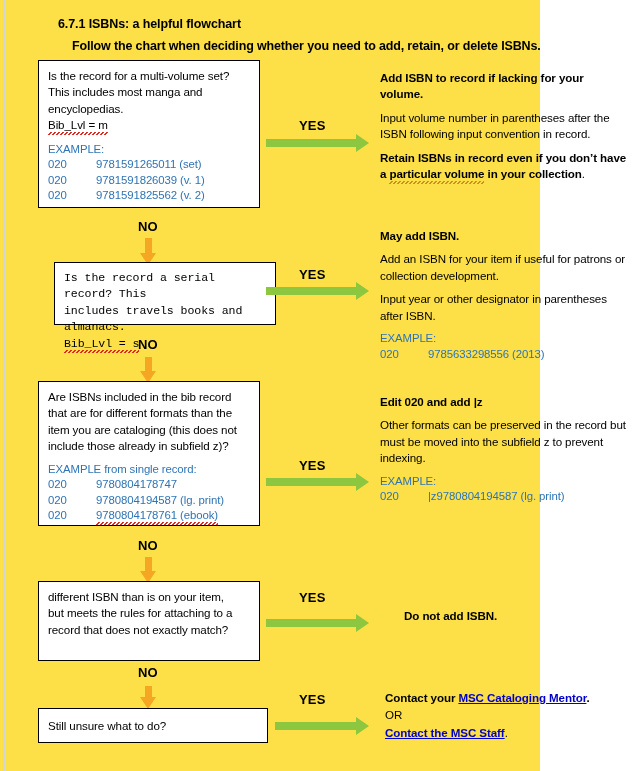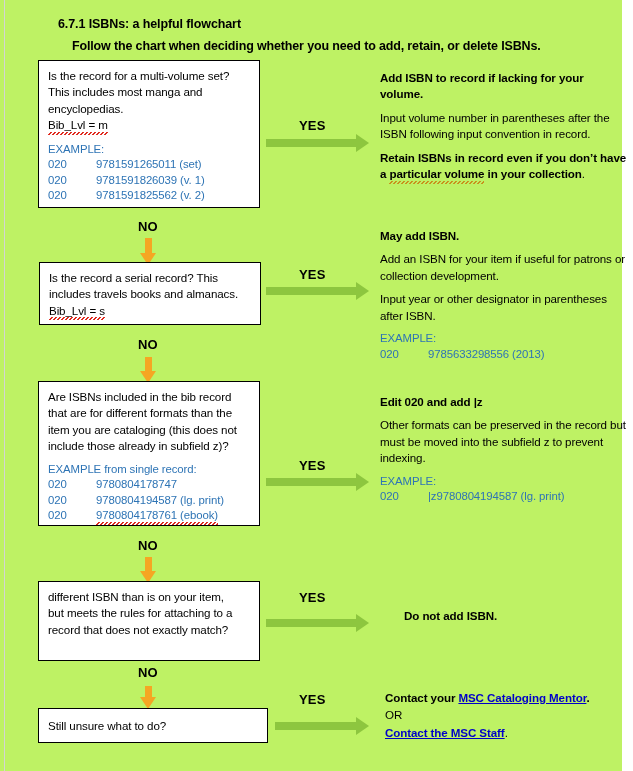--- a/index.html
+++ b/index.html
@@ -12,23 +12,23 @@
     height: 771px;
     position: relative;
     overflow: hidden;
     font-family: "Liberation Sans", sans-serif;
     color: #000000;
     -webkit-font-smoothing: antialiased;
   }
   #page {
     position: absolute;
     left: 0; top: 0;
-    width: 622px;
+    width: 540px;
     height: 771px;
-    background: #bef264;
+    background: #fde047;
   }
   
   .page-edge {
     position: absolute;
     left: 4px;
     top: 0;
     width: 1px;
     height: 771px;
     background: #d4d4d4;
   }
@@ -182,21 +182,21 @@
 
   <div class="note" style="left:380px; top:70px;">
     <p class="hd">Add ISBN to record if lacking for your volume.</p>
     <p>Input volume number in parentheses after the ISBN following input convention in record.</p>
     <p class="hd"><span>Retain ISBNs in record even if you don’t have a </span><span class="spell dotted-tan">particular volume</span><span> in your collection</span><span style="font-weight:normal">.</span></p>
   </div>
 
   <div class="lbl" style="left:138px; top:219px;">NO</div>
   <div class="arrow-down" style="left:145px; top:238px; height:16px;"></div>
 
-  <div class="box" style="left:39px; top:262px; width:222px; height:63px;">
+  <div class="box" style="left:54px; top:262px; width:222px; height:63px;font-family:Liberation Mono, monospace;">
     <p class="q">Is the record a serial record? This</p>
     <p class="q">includes travels books and almanacs.</p>
     <div class="bib">
       <span class="spell">Bib_Lvl = s</span>
     </div>
   </div>
 
   <div class="lbl clip" style="left:299px; top:269px;">YES</div>
   <div class="arrow-right" style="left:266px; top:287px; width:91px;"></div>
 

